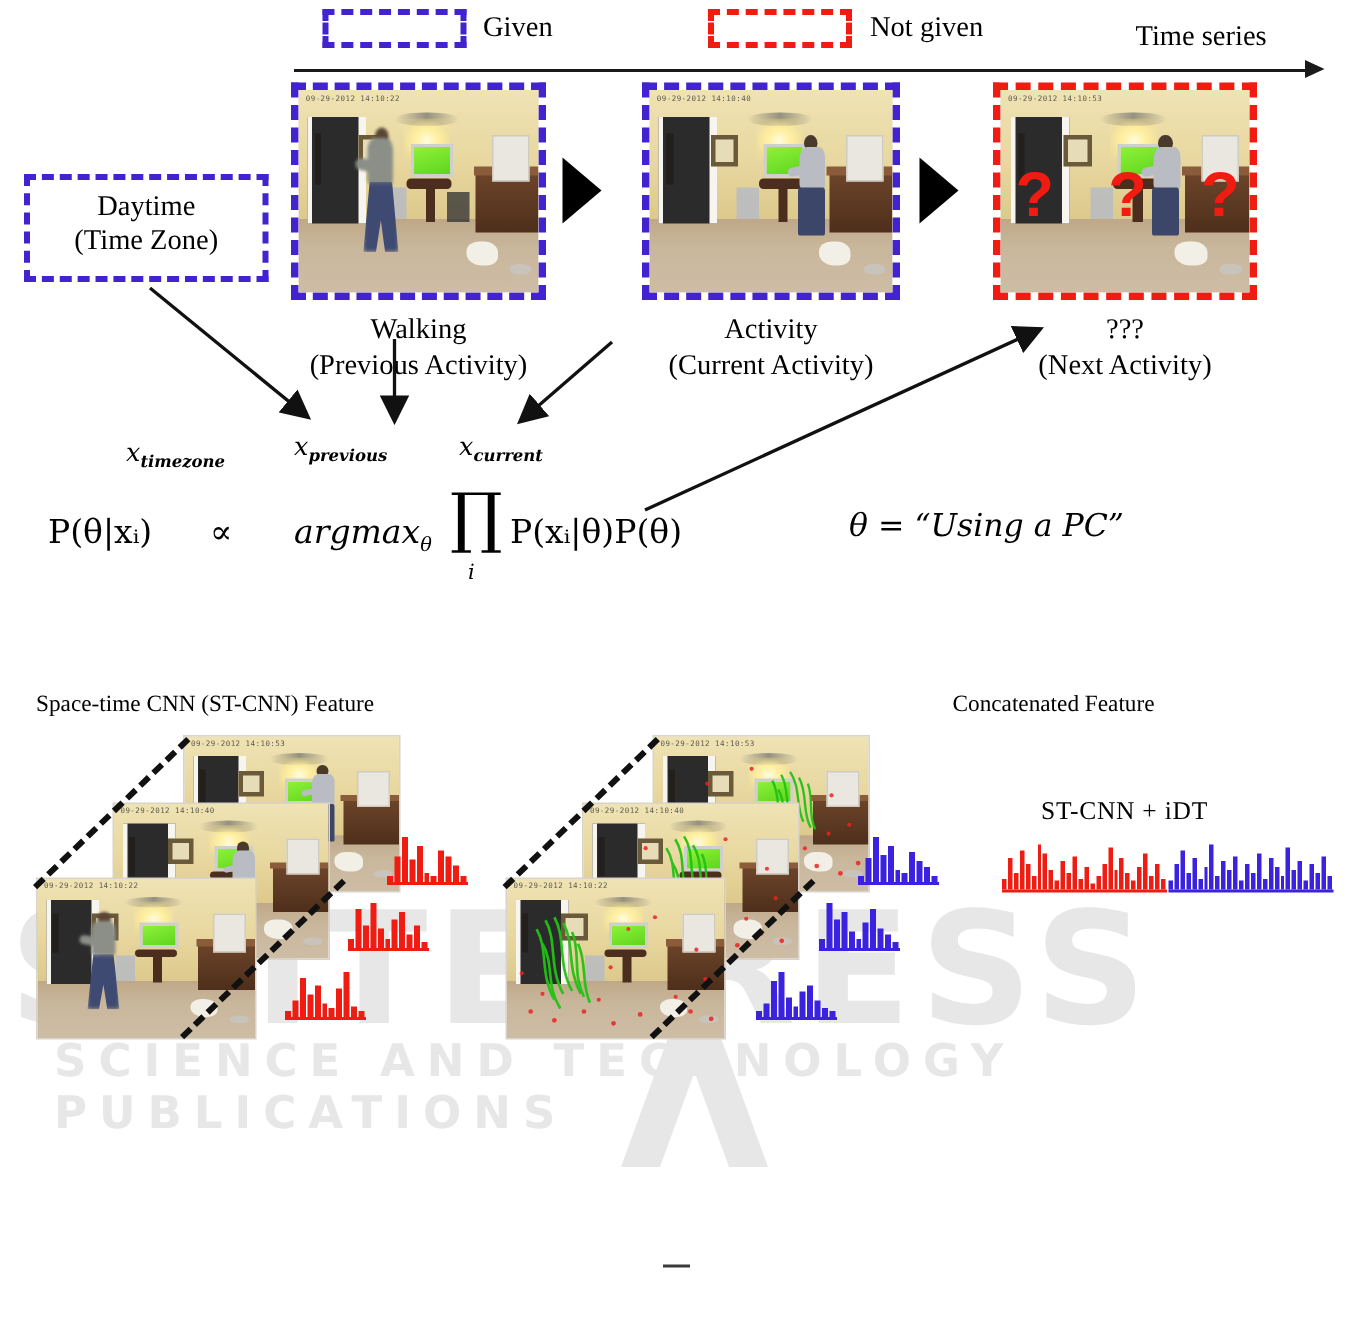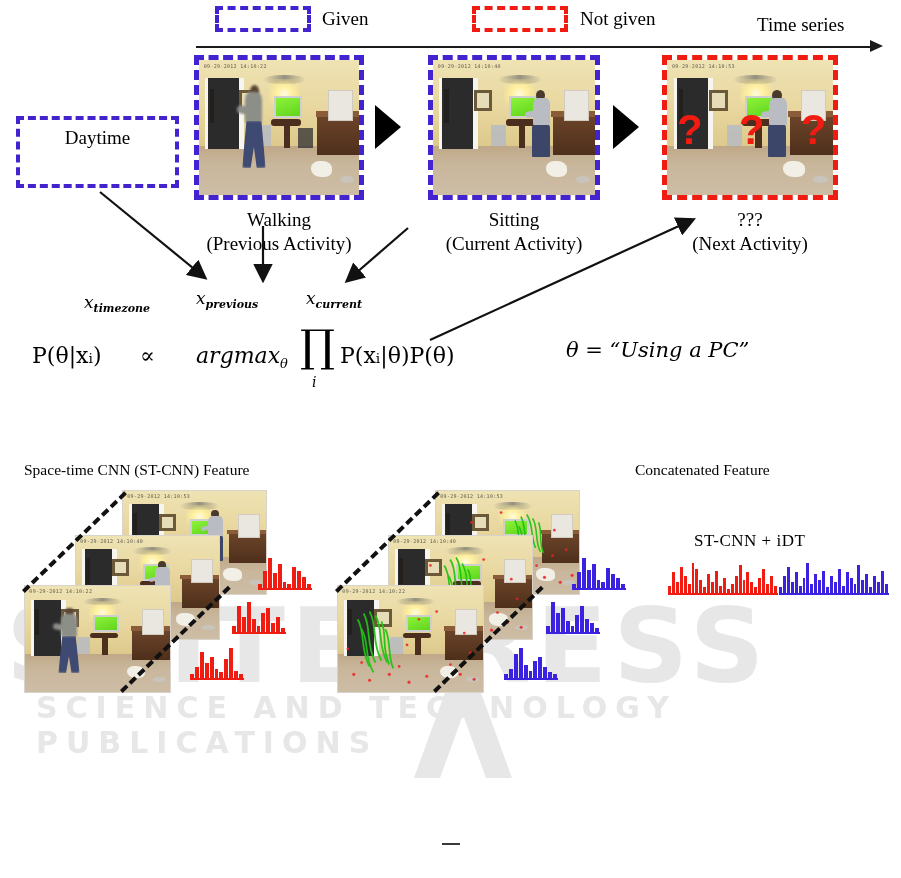--- a/index.html
+++ b/index.html
@@ -249,30 +249,31 @@
         <span>?</span>
       </div>
     </div>
   </div>
 
   <div class="caption" style="left:194px;top:208px;width:170px;">
     <div>Walking</div>
     <div>(Previous Activity)</div>
   </div>
   <div class="caption" style="left:428px;top:208px;width:172px;">
-    <div>Sitting</div>
+    <div>Activity</div>
     <div>(Current Activity)</div>
   </div>
   <div class="caption" style="left:662px;top:208px;width:176px;">
     <div>???</div>
     <div>(Next Activity)</div>
   </div>
 
   <div class="daybox" style="left:16px;top:116px;width:163px;height:72px;">
     <div>Daytime</div>
+    <div>(Time Zone)</div>
   </div>
 
   <svg class="abs" style="left:0;top:180px;width:901px;height:200px;overflow:visible;">
     <defs>
       <marker id="ah" markerWidth="9" markerHeight="9" refX="7" refY="4.5" orient="auto">
         <path d="M0,0 L9,4.5 L0,9 z" fill="#111"></path>
       </marker>
     </defs>
 
     <path d="M100,12 L204,97" stroke="#111" stroke-width="2.2" fill="none" marker-end="url(#ah)"></path>

